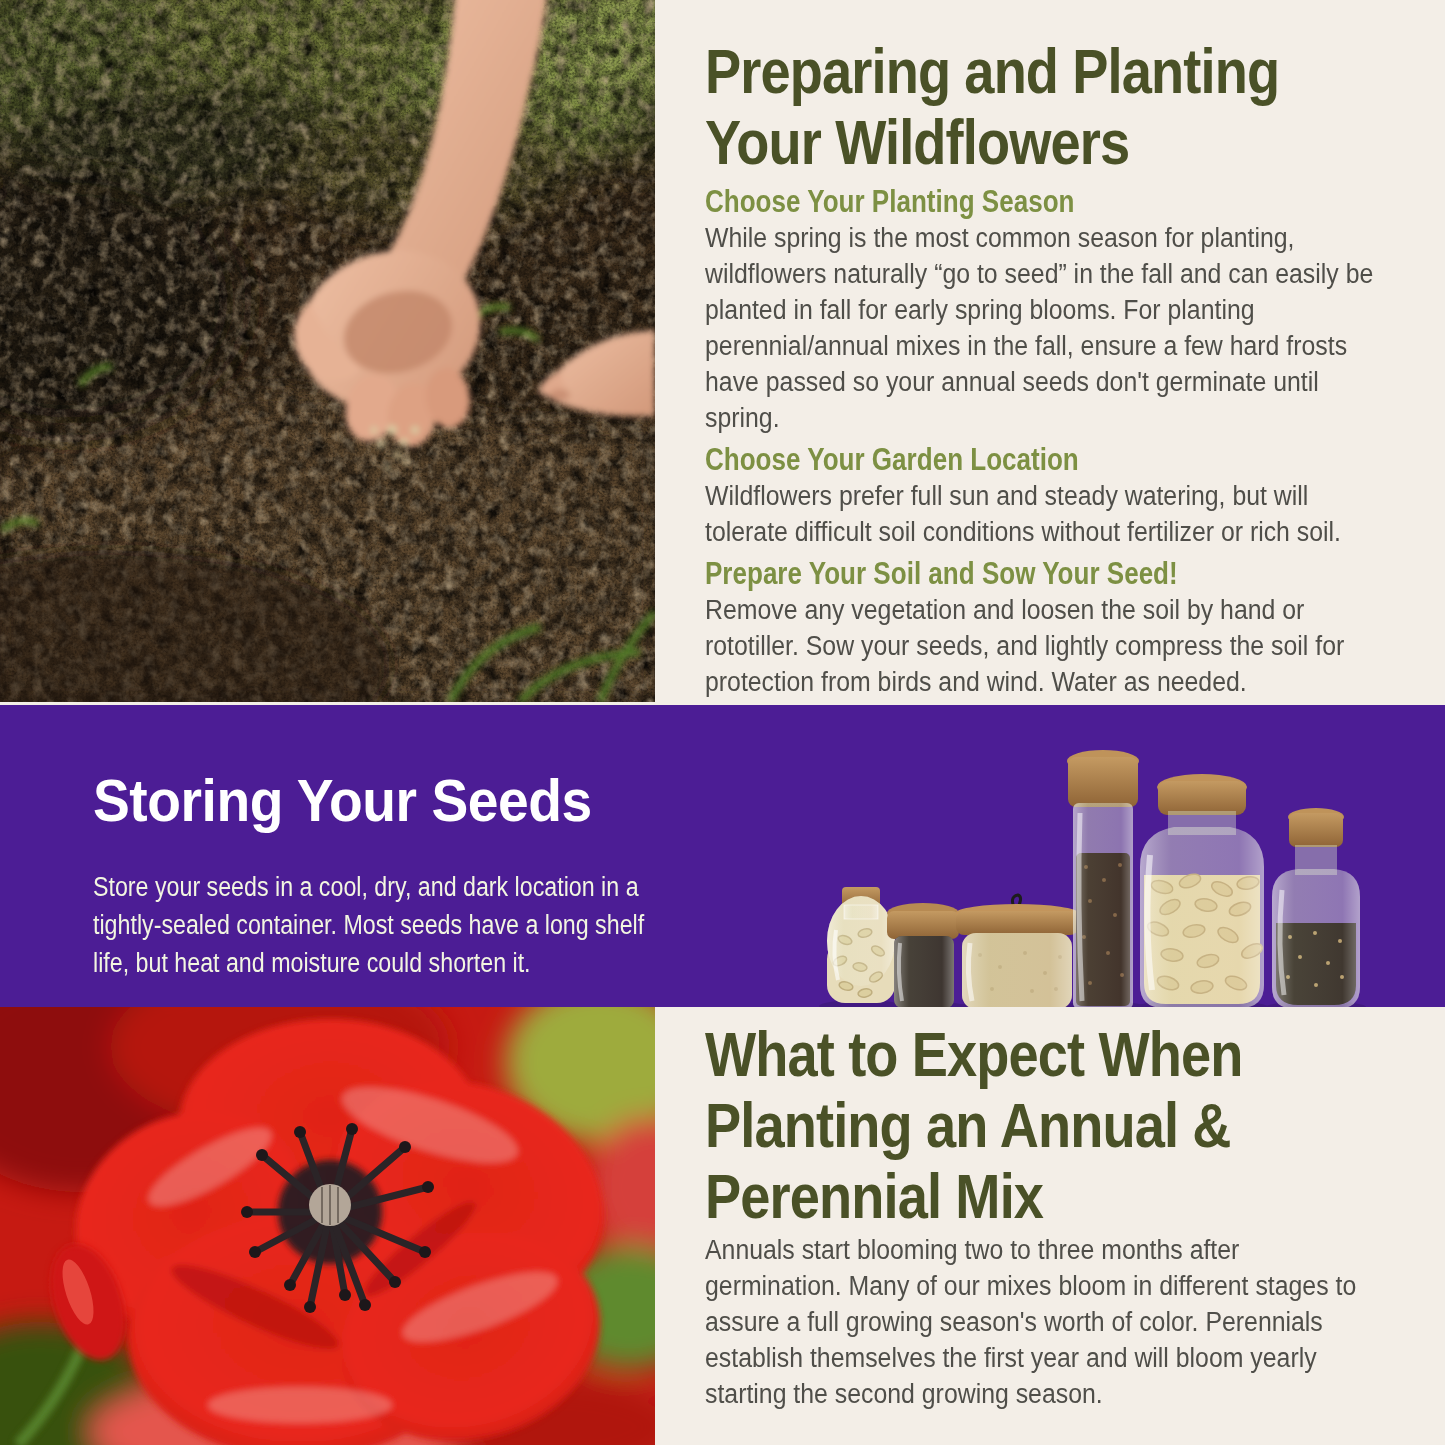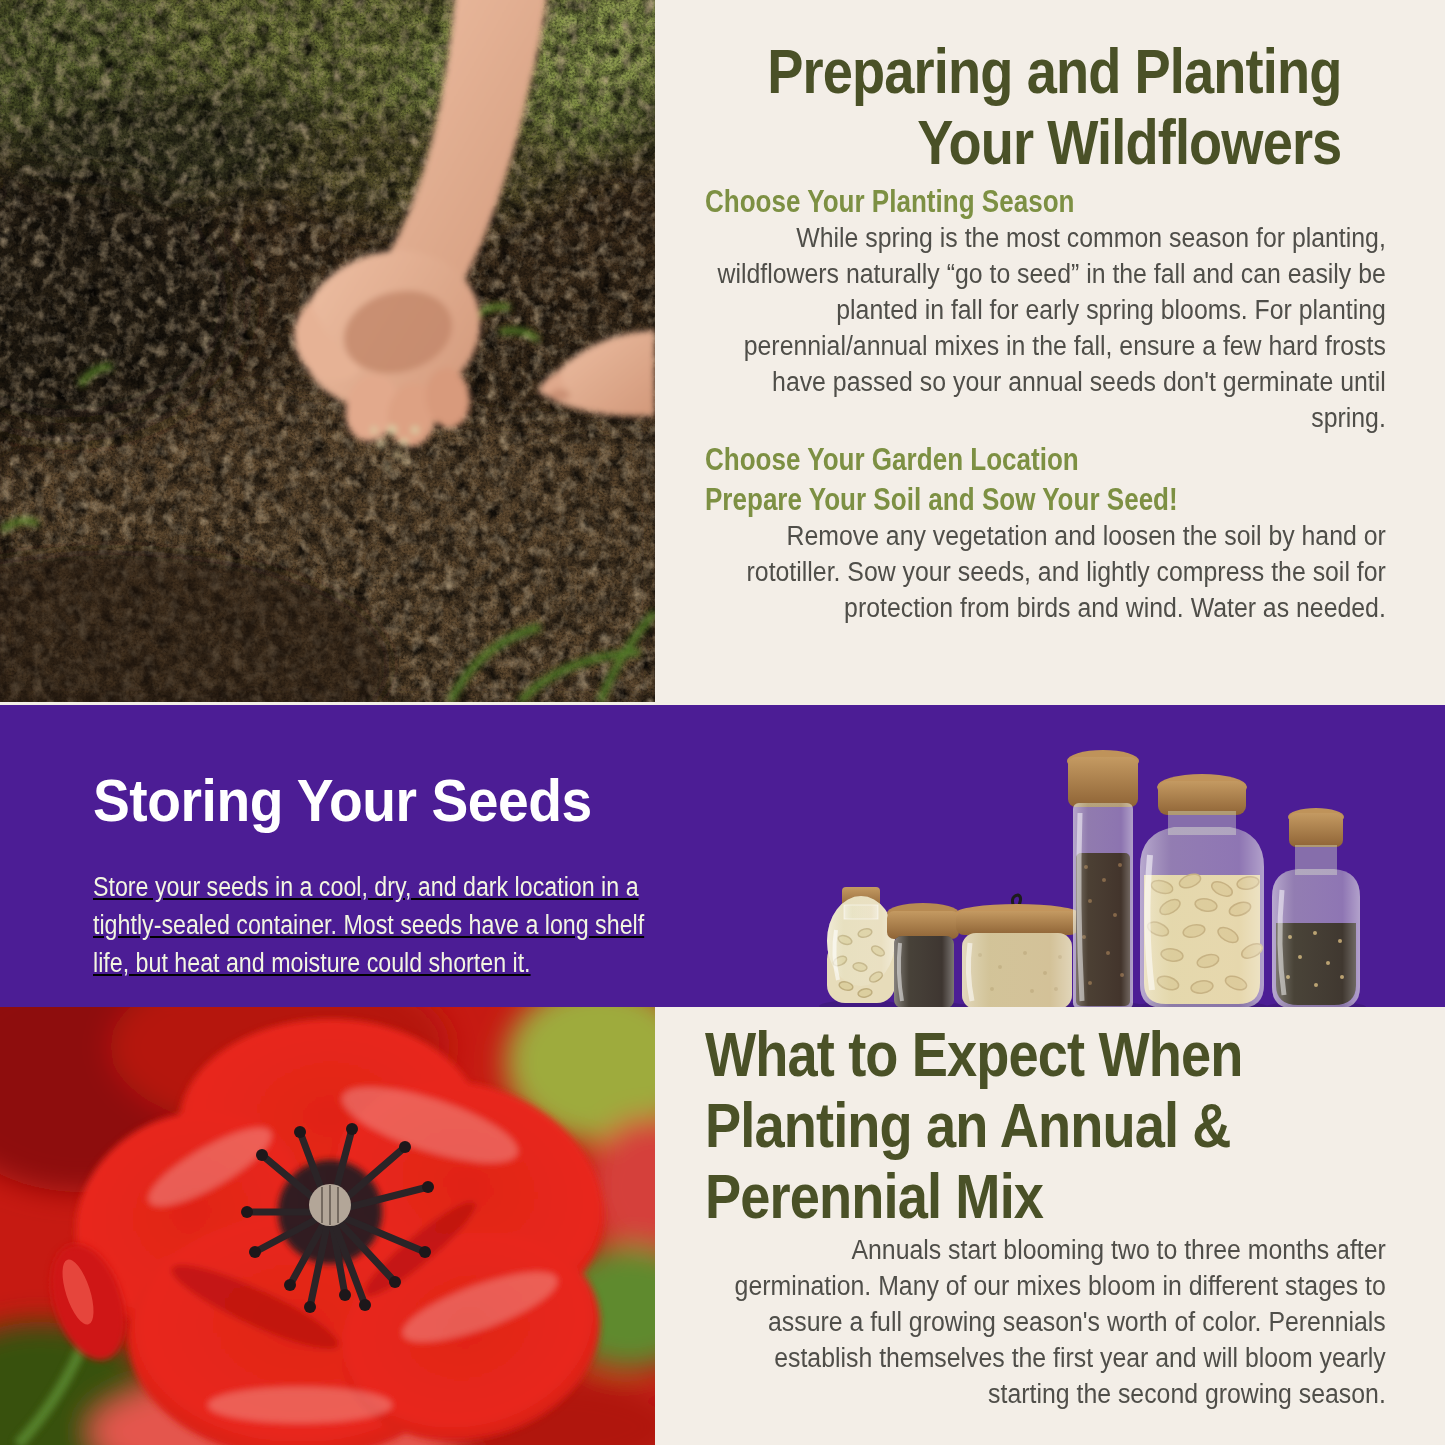--- a/index.html
+++ b/index.html
@@ -25,33 +25,33 @@
   }
   .subhead{
     font-size:31px;font-weight:bold;color:#7d9043;line-height:32px;
     white-space:nowrap;transform:scaleX(.84);transform-origin:0 50%;
     margin-top:8px;
   }
   .bodyline{
     font-size:27px;color:#4f4e49;line-height:36px;
     white-space:nowrap;transform:scaleX(.92);transform-origin:0 50%;
   }
-  .para{margin-top:2px;text-align:right;}
+  .para{margin-top:2px;}
   
   .band{
     position:absolute;left:0;top:705px;width:1445px;height:305px;
     background:#4c1d95;
   }
   .band-inner{padding:63px 0 0 93px;}
   .band-h2{
     font-size:60px;font-weight:bold;color:#ffffff;line-height:66px;
     white-space:nowrap;transform:scaleX(.92);transform-origin:0 50%;
     letter-spacing:-0.5px;
   }
-  .band-para{margin-top:34px;text-decoration:underline;}
+  .band-para{margin-top:34px;}
   .bandline{
     font-size:27px;color:#f3f6e1;line-height:38px;
     white-space:nowrap;transform:scaleX(.86);transform-origin:0 50%;
   }
   .jars{position:absolute;right:0;top:0;width:675px;height:305px;}
   
   .bottom-right{
     position:absolute;left:655px;top:1007px;width:790px;height:438px;
     background:#f3eee7;padding:12px 0 0 50px;box-sizing:border-box;
   }
@@ -137,36 +137,40 @@
             <circle cx="374" cy="430" r="3.5"></circle>
         </g>
         <path d="M655,330 C615,332 585,345 560,368 C548,380 545,392 552,400 C575,412 615,418 655,416 Z" fill="url(#flesh)"></path>
         <path d="M560,370 q-18,8 -22,22 q14,10 30,6" fill="#e0a98c"></path>
         <ellipse cx="560" cy="395" rx="10" ry="6" fill="#b97f63" opacity=".6"></ellipse>
       </g>
     </svg>
   </div>
 
   <div class="top-right">
-    <h1 style="margin:0;padding:0;font-weight:bold;text-align:right;">
+    <h1 style="margin:0;padding:0;font-weight:bold;">
       <div class="h1line">Preparing and Planting</div>
       <div class="h1line">Your Wildflowers</div>
     </h1>
 
     <div class="subhead">Choose Your Planting Season</div>
     <div class="para">
       <div class="bodyline">While spring is the most common season for planting,</div>
       <div class="bodyline">wildflowers naturally “go to seed” in the fall and can easily be</div>
       <div class="bodyline">planted in fall for early spring blooms. For planting</div>
       <div class="bodyline">perennial/annual mixes in the fall, ensure a few hard frosts</div>
       <div class="bodyline">have passed so your annual seeds don't germinate until</div>
       <div class="bodyline">spring.</div>
     </div>
 
     <div class="subhead">Choose Your Garden Location</div>
+    <div class="para">
+      <div class="bodyline">Wildflowers prefer full sun and steady watering, but will</div>
+      <div class="bodyline">tolerate difficult soil conditions without fertilizer or rich soil.</div>
+    </div>
 
     <div class="subhead">Prepare Your Soil and Sow Your Seed!</div>
     <div class="para">
       <div class="bodyline">Remove any vegetation and loosen the soil by hand or</div>
       <div class="bodyline">rototiller. Sow your seeds, and lightly compress the soil for</div>
       <div class="bodyline">protection from birds and wind. Water as needed.</div>
     </div>
   </div>
 
   <div class="band">

